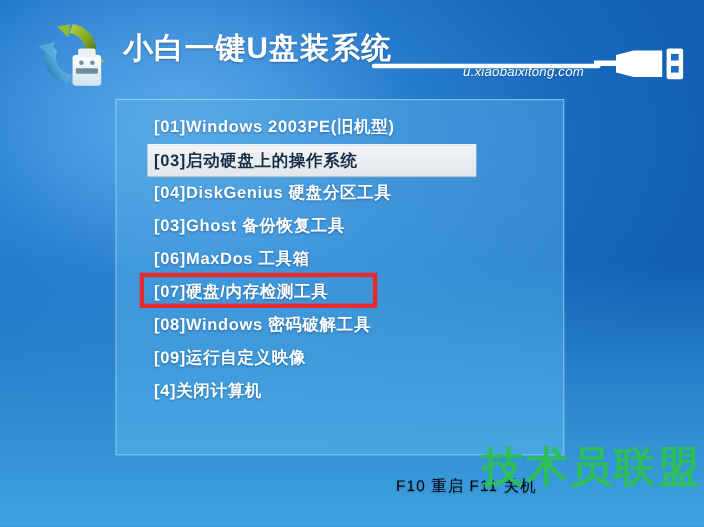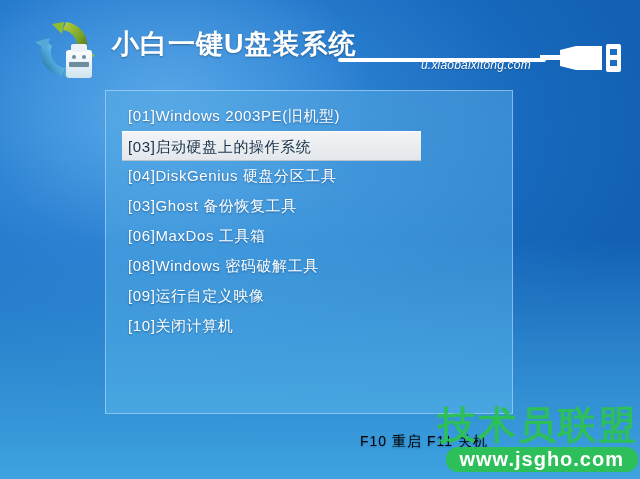--- a/index.html
+++ b/index.html
@@ -95,27 +95,28 @@
   }
   .menu-list {
     position: absolute;
     left: 0; top: 10px;
     width: 100%;
   }
   .menu-item {
     position: relative;
     height: 30px;
     line-height: 30px;
-    margin: 0 0 0 16px;
+    margin: 0 0 0 28px;
     padding-left: 6px;
     color: #ffffff;
     font-size: 15px;
     white-space: nowrap;
     letter-spacing: 0.6px;
     text-shadow: 0 1px 2px rgba(0,40,90,0.45);
+    font-weight: bold;
   }
   .menu-item.selected {
     background: linear-gradient(180deg, #f2f4f6 0%, #e3e7eb 100%);
     color: #17304a;
     text-shadow: none;
     width: 299px;
     border-top: 1px solid #ffffff;
     border-bottom: 1px solid #b9c3cc;
     box-sizing: border-box;
   }
@@ -227,26 +228,26 @@
     </div>
   </div>
 
   <div class="menu-panel">
     <div class="menu-list">
       <div class="menu-item">[01]Windows 2003PE(旧机型)</div>
       <div class="menu-item selected">[03]启动硬盘上的操作系统</div>
       <div class="menu-item">[04]DiskGenius 硬盘分区工具</div>
       <div class="menu-item">[03]Ghost 备份恢复工具</div>
       <div class="menu-item">[06]MaxDos 工具箱</div>
+      <div class="menu-item boxed">[07]硬盘/内存检测工具</div>
       <div class="menu-item">[08]Windows 密码破解工具</div>
       <div class="menu-item">[09]运行自定义映像</div>
-      <div class="menu-item">[10]关闭计算机</div>
+      <div class="menu-item">[4]关闭计算机</div>
     </div>
   </div>
 
   <div class="footer-hint">F10 重启  F11 关机</div>
 
   <div class="watermark">
     <div class="wm-main">技术员联盟</div>
-    <div class="wm-url">www.jsgho.com</div>
   </div>
 
 </div>
 
 </body></html>

